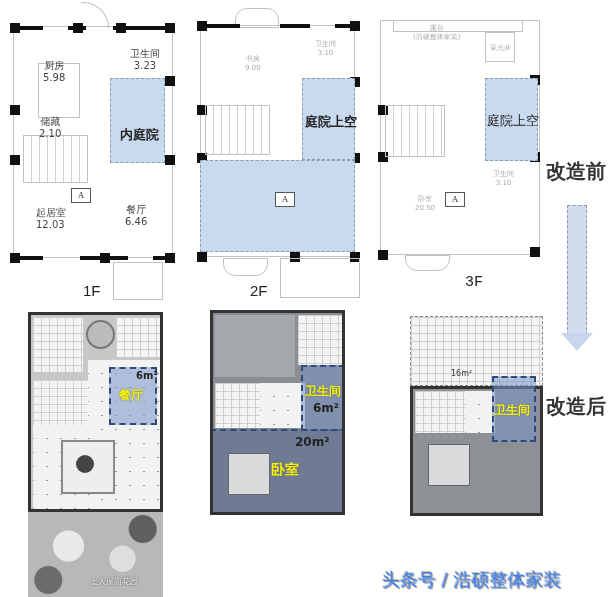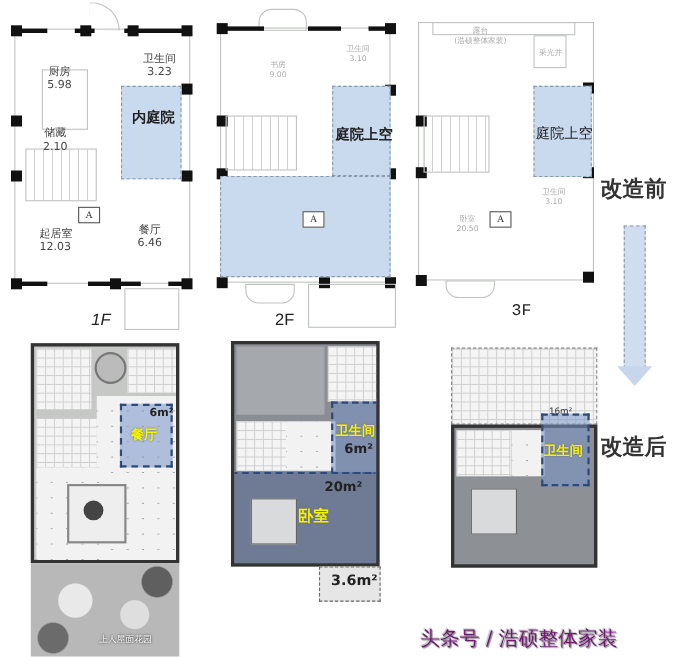--- a/index.html
+++ b/index.html
@@ -17,21 +17,21 @@
   .plan{position:absolute;background:#c5c8c5;border:3px solid #333;box-sizing:border-box;overflow:hidden;}
   .tile{background-color:#f2f2f2;background-image:linear-gradient(45deg,#9a9a9a 1px,transparent 1px),linear-gradient(-45deg,#9a9a9a 1px,transparent 1px);background-size:14px 14px;}
   .grid{background-color:#f4f4f4;background-image:linear-gradient(#cfcfcf 1px,transparent 1px),linear-gradient(90deg,#cfcfcf 1px,transparent 1px);background-size:8px 8px;}
   .mid{background:#a5a8ac;}
   .garden{background:radial-gradient(circle at 30% 40%,#e9e9e9 0 14%,transparent 15%),radial-gradient(circle at 70% 55%,#dedede 0 12%,transparent 13%),radial-gradient(circle at 15% 80%,#6b6b6b 0 10%,transparent 11%),radial-gradient(circle at 85% 20%,#5f5f5f 0 10%,transparent 11%),#b8b8b8;}
   .ahl{position:absolute;background:rgba(120,150,200,0.55);border:2px dashed #2f4a7a;box-sizing:border-box;}
   .ylbl{position:absolute;font-size:12px;font-weight:bold;color:#f4f20a;text-shadow:0 0 2px #666;white-space:nowrap;}
   .area{position:absolute;font-size:12px;font-weight:bold;color:#222;white-space:nowrap;}
   .arrow-body{position:absolute;background:#d0ddef;border:1.5px dashed #8b97a8;box-sizing:border-box;}
   .arrow-head{position:absolute;width:0;height:0;border-left:16px solid transparent;border-right:16px solid transparent;border-top:18px solid #c7d6ec;}
-  .wm{position:absolute;font-size:18px;color:#701a75;text-shadow:1px 1px 1px #888,-1px -1px 1px #bbb;white-space:nowrap;}
+  .wm{position:absolute;font-size:18px;color:#3b82f6;text-shadow:1px 1px 1px #888,-1px -1px 1px #bbb;white-space:nowrap;}
 </style>
 </head>
 <body>
 
 <div class="abs" style="left:8px;top:20px;width:165px;height:280px;">
   <div class="thin" style="left:5px;top:6px;width:160px;height:232px;"></div>
   <div class="thin" style="left:73px;top:-18px;width:28px;height:26px;border-radius:0 28px 0 0;border-bottom:none;border-left:none;"></div>
   <div class="bar" style="left:5px;top:6px;width:30px;"></div>
   <div class="bar" style="left:60px;top:6px;width:18px;"></div>
   <div class="bar" style="left:105px;top:6px;width:60px;"></div>
@@ -69,23 +69,23 @@
     <div>起居室</div>
     <div>12.03</div>
   </div>
   <div class="lbl" style="left:117px;top:184px;">
     <div>餐厅</div>
     <div>6.46</div>
   </div>
   <div class="tag" style="left:63px;top:168px;">A</div>
 
   <div class="hl" style="left:102px;top:58px;width:55px;height:85px;"></div>
-  <div class="hl-txt" style="left:112px;top:78px;">内庭院</div>
-
-  <div class="floor-lbl" style="left:75px;top:262px;font-style:italic;">1F</div>
+  <div class="hl-txt" style="left:112px;top:106px;">内庭院</div>
+
+  <div class="floor-lbl" style="left:75px;top:262px;">1F</div>
 </div>
 
 <div class="abs" style="left:195px;top:0px;width:165px;height:300px;">
   <div class="thin" style="left:5px;top:25px;width:155px;height:232px;"></div>
   <div class="thin" style="left:40px;top:8px;width:44px;height:20px;border-radius:12px 12px 0 0;"></div>
   <div class="bar" style="left:5px;top:24px;width:40px;"></div>
   <div class="bar" style="left:85px;top:24px;width:30px;"></div>
   <div class="bar" style="left:140px;top:24px;width:20px;"></div>
   <div class="col" style="left:2px;top:21px;"></div>
   <div class="col" style="left:155px;top:21px;"></div>
@@ -181,28 +181,25 @@
     <div class="abs tile" style="left:47px;top:70px;width:45px;height:45px;"></div>
     <div class="abs grid" style="left:85px;top:2px;width:47px;height:50px;"></div>
     <div class="ahl" style="left:88px;top:52px;width:44px;height:66px;"></div>
     <div class="ylbl" style="left:92px;top:70px;">卫生间</div>
     <div class="area" style="left:100px;top:88px;">6m²</div>
     <div class="ahl" style="left:-3px;top:116px;width:138px;height:90px;background:rgba(90,110,150,0.55);"></div>
     <div class="abs" style="left:15px;top:140px;width:40px;height:40px;background:#d9dadc;border:1px solid #666;"></div>
     <div class="ylbl" style="left:58px;top:148px;font-size:14px;">卧室</div>
     <div class="area" style="left:82px;top:122px;">20m²</div>
   </div>
-  <div class="abs" style="left:80px;top:205px;width:56px;height:32px;border:1.5px dashed #666;background:#e6e6e6;box-sizing:border-box;">
-    <span class="area" style="left:10px;top:5px;font-size:13px;">3.6m²</span>
-  </div>
 </div>
 
 <div class="abs" style="left:410px;top:316px;width:135px;height:210px;">
   <div class="abs grid" style="left:0;top:0;width:133px;height:70px;border:1.5px dashed #888;box-sizing:border-box;">
-    <span class="abs" style="left:40px;top:52px;font-size:8px;color:#333;padding-left:48px;">16m²</span>
+    <span class="abs" style="left:40px;top:52px;font-size:8px;color:#333;">16m²</span>
   </div>
   <div class="plan" style="left:0;top:70px;width:133px;height:130px;background:#8d9095;">
     <div class="abs grid" style="left:2px;top:2px;width:50px;height:42px;"></div>
     <div class="abs tile" style="left:52px;top:2px;width:30px;height:42px;"></div>
     <div class="abs" style="left:15px;top:55px;width:40px;height:40px;background:#d9dadc;border:1px solid #666;"></div>
   </div>
   <div class="ahl" style="left:82px;top:60px;width:44px;height:66px;"></div>
   <div class="ylbl" style="left:84px;top:86px;">卫生间</div>
 </div>
 

